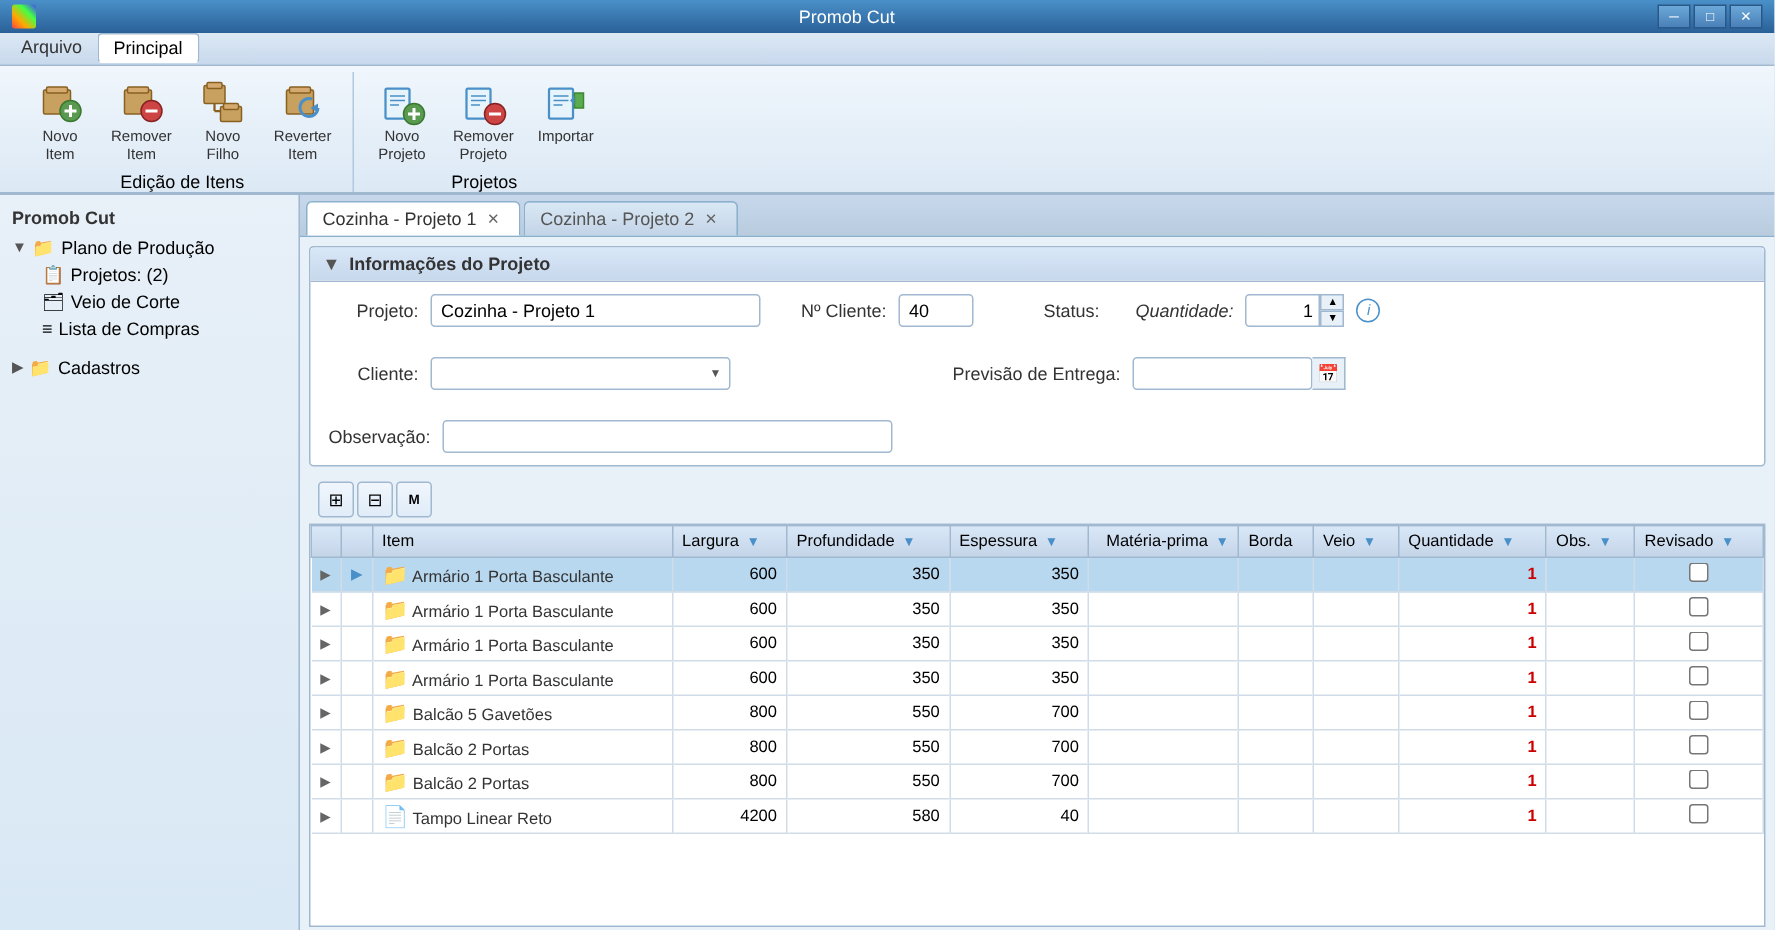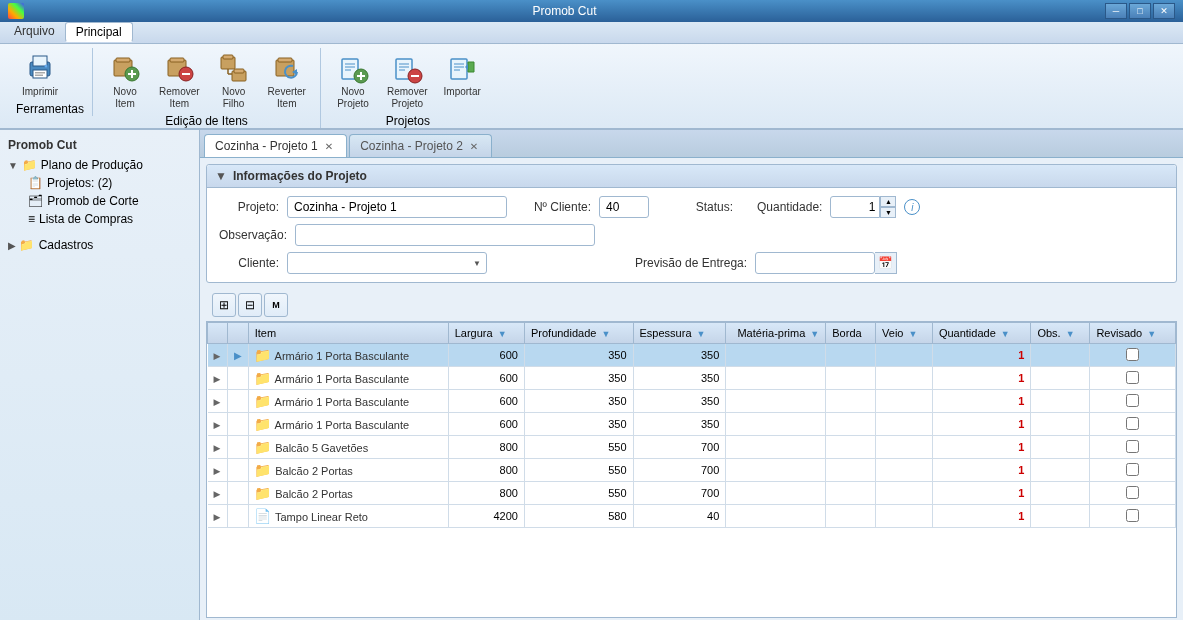--- a/index.html
+++ b/index.html
@@ -47,21 +47,21 @@
     .tab { display: flex; align-items: center; gap: 4px; padding: 4px 10px; border-radius: 4px 4px 0 0; cursor: pointer; font-size: 12px; border: 1px solid #8ab0cc; border-bottom: none; }
     .tab.active { background: white; color: #333; }
     .tab.inactive { background: linear-gradient(to bottom, #d8e8f4, #c4d4e8); color: #555; }
     .tab-close { font-size: 10px; color: #666; cursor: pointer; padding: 1px 3px; border-radius: 2px; }
     
     
     .project-panel { background: white; border: 1px solid #a0b8d0; margin: 6px; border-radius: 3px; }
     .project-panel-header { background: linear-gradient(to bottom, #d8e8f8, #c8d8ec); padding: 4px 8px; display: flex; align-items: center; gap: 6px; border-bottom: 1px solid #a0b8d0; border-radius: 3px 3px 0 0; }
     .collapse-btn { cursor: pointer; color: #555; font-size: 12px; }
     .panel-title { font-weight: bold; font-size: 12px; color: #333; }
-    .project-fields { padding: 8px 12px; display: grid; gap: 6px; }
+    .project-fields { padding: 8px 12px; display: grid; gap: 20px; }
     .field-row { display: flex; align-items: center; gap: 8px; flex-wrap: nowrap; }
     .field-label { font-size: 12px; color: #333; min-width: 60px; text-align: right; }
     .field-input { border: 1px solid #a0b8d0; border-radius: 3px; padding: 2px 6px; font-size: 12px; background: white; height: 22px; }
     .field-input.large { width: 220px; }
     .field-input.small { width: 50px; }
     .field-input.medium { width: 120px; }
     .field-input.xlarge { width: 300px; }
     .field-select { border: 1px solid #a0b8d0; border-radius: 3px; padding: 2px 4px; font-size: 12px; background: white; height: 22px; appearance: none; padding-right: 20px; position: relative; width: 140px; }
     .select-wrapper { position: relative; display: inline-block; }
     .select-wrapper::after { content: '▼'; font-size: 8px; position: absolute; right: 6px; top: 50%; transform: translateY(-50%); color: #555; pointer-events: none; }
@@ -109,40 +109,20 @@
 </div>
 
 <div class="menu-bar">
   <div class="menu-item">Arquivo</div>
   <div class="menu-item active">Principal</div>
 </div>
 
 <div class="ribbon">
   <div class="ribbon-groups">
 
-    <div class="ribbon-group">
-      <div class="ribbon-items">
-        <div class="ribbon-btn">
-          <div class="icon">
-            <svg width="32" height="32" viewBox="0 0 32 32">
-              <rect x="6" y="10" width="20" height="14" rx="2" fill="#4a8ac0" stroke="#2a5888" stroke-width="1"></rect>
-              <rect x="9" y="4" width="14" height="10" fill="#e8f4fc" stroke="#2a5888" stroke-width="1"></rect>
-              <rect x="9" y="18" width="14" height="8" fill="white" stroke="#2a5888" stroke-width="1"></rect>
-              <rect x="11" y="20" width="10" height="1.5" fill="#aaa"></rect>
-              <rect x="11" y="22.5" width="8" height="1.5" fill="#aaa"></rect>
-              <circle cx="22" cy="14" r="1.5" fill="#6ae"></circle>
-            </svg>
-          </div>
-          <span class="label">Imprimir</span>
-        </div>
-      </div>
-      <div class="ribbon-group-name">
-        <span>Ferramentas</span>
-      </div>
-    </div>
 
     <div class="ribbon-group">
       <div class="ribbon-items">
         <div class="ribbon-btn">
           <div class="icon">
             <svg width="32" height="32" viewBox="0 0 32 32">
               <rect x="5" y="8" width="18" height="16" rx="1" fill="#c8a060" stroke="#886020" stroke-width="1"></rect>
               <rect x="7" y="6" width="14" height="4" rx="1" fill="#d4aa70" stroke="#886020" stroke-width="1"></rect>
               <circle cx="23" cy="22" r="7" fill="#5a9a50" stroke="#3a7830" stroke-width="1"></circle>
               <rect x="19" y="21" width="8" height="2" fill="white"></rect>
@@ -252,21 +232,21 @@
       <span>📁</span>
       <span>Plano de Produção</span>
     </div>
     <div class="tree-child">
       <div class="tree-item">
         <span>📋</span>
         <span>Projetos: (2)</span>
       </div>
       <div class="tree-item">
         <span>🗂</span>
-        <span>Promob de Corte</span>
+        <span>Veio de Corte</span>
       </div>
       <div class="tree-item">
         <span>≡</span>
         <span>Lista de Compras</span>
       </div>
     </div>
 
     <div style="margin-top: 8px;"></div>
 
     <div class="tree-item">
@@ -298,49 +278,49 @@
 
         <div class="field-row">
           <span class="field-label">Projeto:</span>
           <input class="field-input large" type="text" value="Cozinha - Projeto 1" style="">
 
           <span style="margin-left:16px;" class="field-label">Nº Cliente:</span>
           <input class="field-input small" type="text" value="40" style="">
 
           <span style="margin-left:16px;" class="field-label">Status:</span>
 
-          <span style="margin-left:16px;" class="field-label">Quantidade:</span>
+          <span style="margin-left:16px;font-style:italic;" class="field-label">Quantidade:</span>
           <div class="spinner-wrapper">
             <input class="spinner-input" type="text" value="1" style="">
             <div class="spinner-btns">
               <div class="spinner-btn">▲</div>
               <div class="spinner-btn">▼</div>
             </div>
           </div>
           <div class="info-icon">i</div>
         </div>
 
         <div class="field-row">
-          <span class="field-label">Observação:</span>
-          <input class="field-input xlarge" type="text" value="" style="">
-        </div>
-
-        <div class="field-row">
           <span class="field-label">Cliente:</span>
           <div class="select-wrapper">
             <select class="field-select" style="width:200px;">
               <option></option>
             </select>
           </div>
 
           <span style="margin-left:140px;" class="field-label">Previsão de Entrega:</span>
           <div class="date-wrapper">
             <input class="field-input medium" type="text" value="" style="">
             <div class="date-btn">📅</div>
           </div>
+        </div>
+
+        <div class="field-row">
+          <span class="field-label">Observação:</span>
+          <input class="field-input xlarge" type="text" value="" style="">
         </div>
       </div>
     </div>
 
     <div class="table-toolbar">
       <div class="toolbar-btn">⊞</div>
       <div class="toolbar-btn">⊟</div>
       <div class="toolbar-btn" style="font-size:9px;font-weight:bold;">M</div>
     </div>
 

